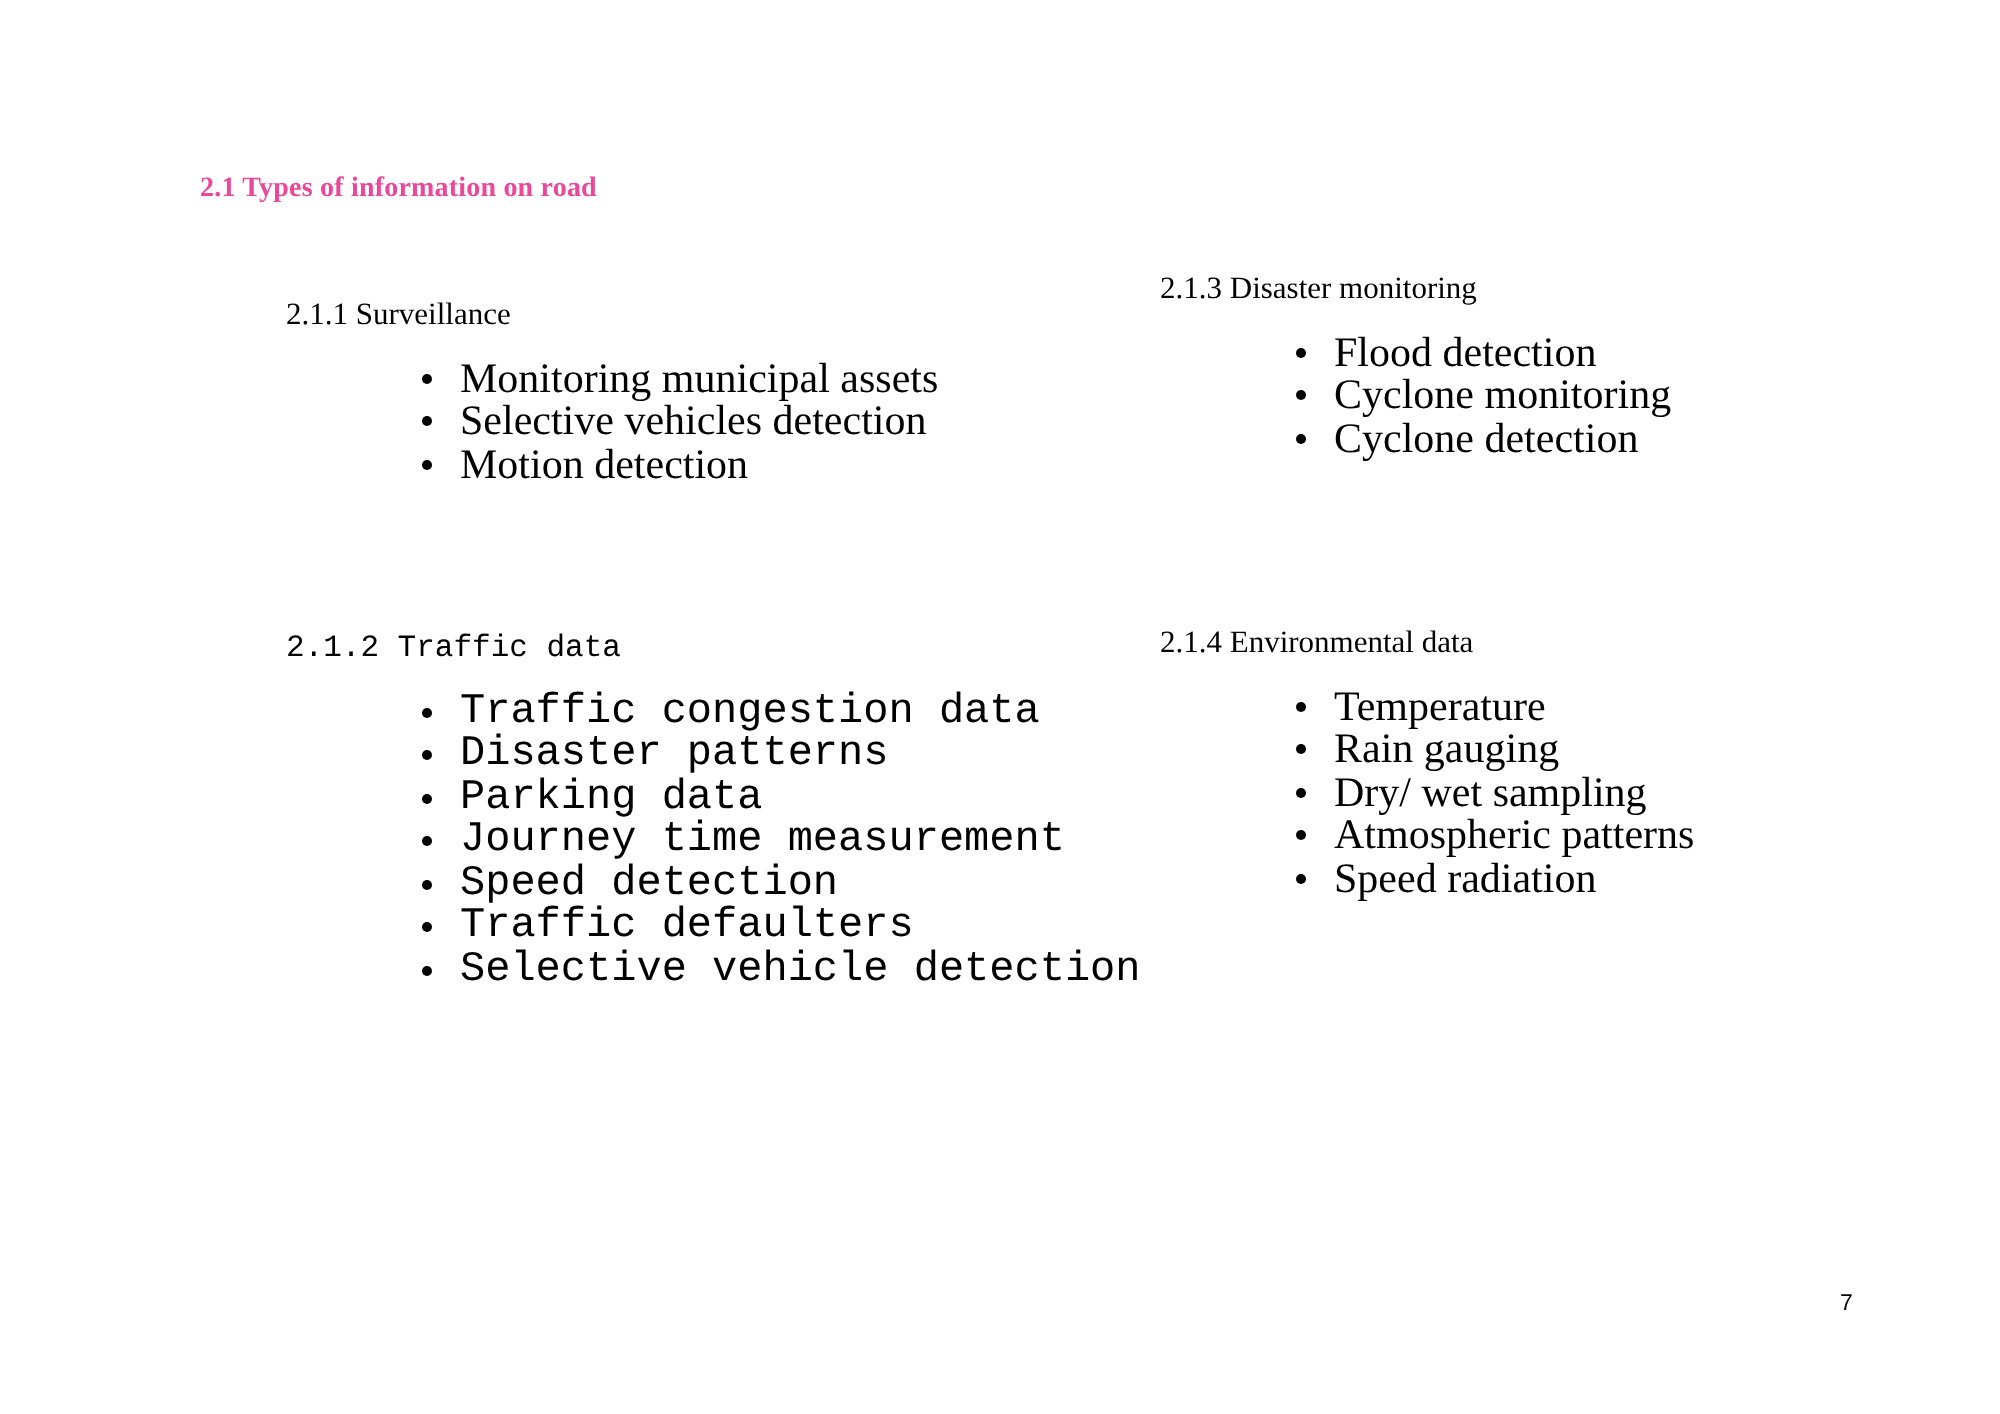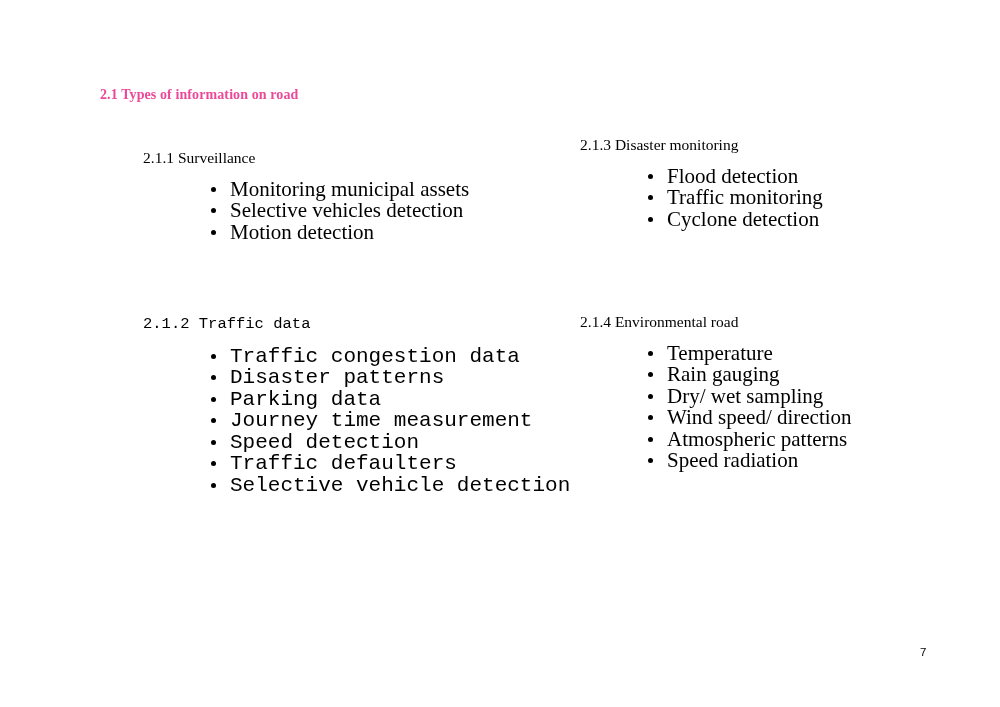--- a/index.html
+++ b/index.html
@@ -103,21 +103,21 @@
 
   <section class="sec sec-213">
     <div class="sec-heading">2.1.3 Disaster monitoring</div>
     <ul class="bullet-list">
       <li>
           <span class="dot"></span>
           <span class="item-text">Flood detection</span>
         </li>
       <li>
           <span class="dot"></span>
-          <span class="item-text">Traffic monitoring</span>
+          <span class="item-text">Cyclone monitoring</span>
         </li>
       <li>
           <span class="dot"></span>
           <span class="item-text">Cyclone detection</span>
         </li>
     </ul>
   </section>
 
   <section class="sec sec-212">
     <div class="sec-heading">2.1.2 Traffic data</div>
@@ -147,37 +147,33 @@
           <span class="item-text">Traffic defaulters</span>
         </li>
       <li>
           <span class="dot"></span>
           <span class="item-text">Selective vehicle detection</span>
         </li>
     </ul>
   </section>
 
   <section class="sec sec-214">
-    <div class="sec-heading">2.1.4 Environmental road</div>
+    <div class="sec-heading">2.1.4 Environmental data</div>
     <ul class="bullet-list">
       <li>
           <span class="dot"></span>
           <span class="item-text">Temperature</span>
         </li>
       <li>
           <span class="dot"></span>
           <span class="item-text">Rain gauging</span>
         </li>
       <li>
           <span class="dot"></span>
           <span class="item-text">Dry/ wet sampling</span>
-        </li>
-      <li>
-          <span class="dot"></span>
-          <span class="item-text">Wind speed/ direction</span>
         </li>
       <li>
           <span class="dot"></span>
           <span class="item-text">Atmospheric patterns</span>
         </li>
       <li>
           <span class="dot"></span>
           <span class="item-text">Speed radiation</span>
         </li>
     </ul>

